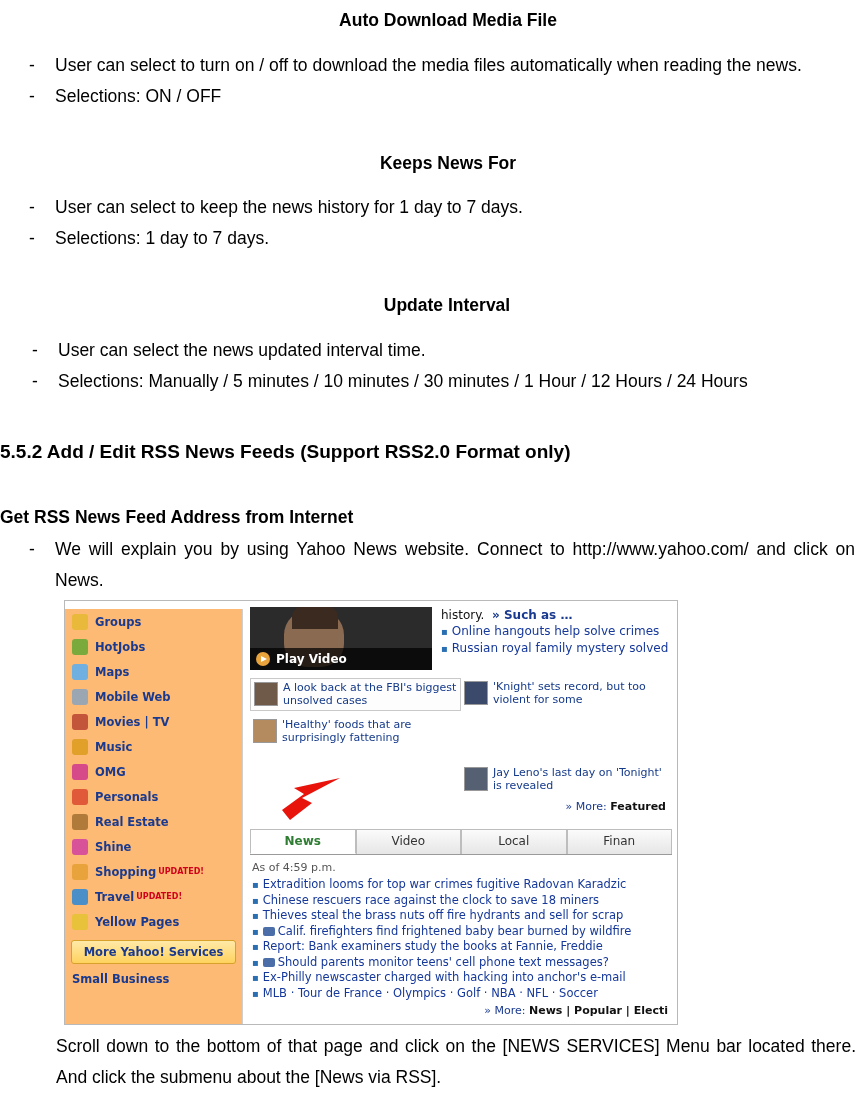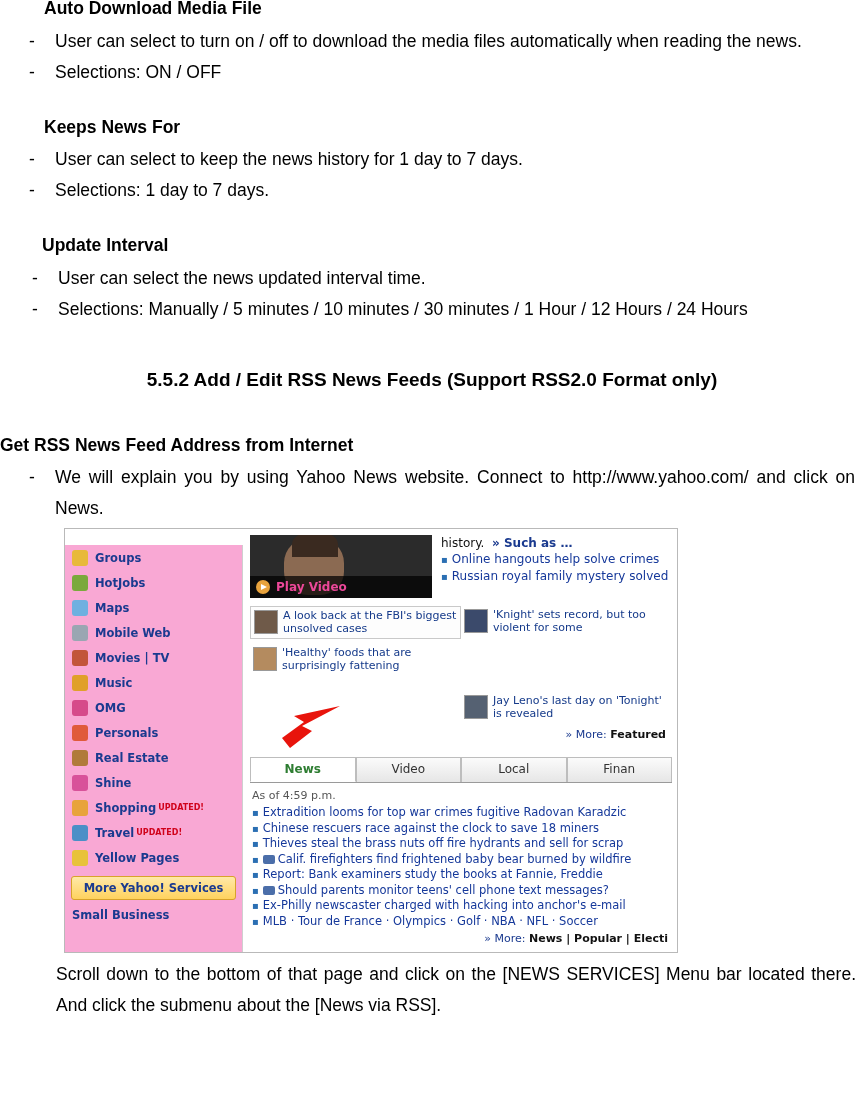--- a/index.html
+++ b/index.html
@@ -19,21 +19,22 @@
     width: 864px;
     height: 1107px;
     box-sizing: border-box;
     padding: 0 0 0 0;
   }
   .sec-head {
     font-size: 17.5px;
     font-weight: bold;
     line-height: 1.0;
     margin: 0;
-    padding: 0;
+    padding: 12px;
+    text-align: center;
   }
   .blk {
     margin: 0;
     padding: 0;
   }
   .bullet-row {
     display: flex;
     font-size: 17.5px;
     line-height: 31px;
   }
@@ -45,45 +46,44 @@
     flex: 1 1 auto;
   }
   .just {
     text-align: justify;
     text-justify: inter-word;
   }
   .h-5-5-2 {
     font-size: 19px;
     font-weight: bold;
     line-height: 1.0;
-    text-align: center;
   }
   .h-get {
     font-size: 17.5px;
     font-weight: bold;
     line-height: 1.0;
   }
   
   .shot {
     position: relative;
     width: 614px;
     height: 425px;
     margin-left: 64px;
     background: #ffffff;
     border: 1px solid #b9b9b9;
     box-sizing: border-box;
     overflow: hidden;
     font-family: "DejaVu Sans", sans-serif;
   }
   .shot-left {
     position: absolute;
-    left: 0; top: 16px;
+    left: 0; top: 8px;
     width: 178px;
     height: 425px;
-    background: #f9a8d4;
+    background: #fdba74;
     border-right: 1px solid #cfcfcf;
     box-sizing: border-box;
   }
   .nav-item {
     display: flex;
     align-items: center;
     height: 25px;
     padding-left: 7px;
     font-size: 11.5px;
     font-weight: bold;
@@ -151,21 +151,21 @@
     position:absolute; left:8px; top:-6px;
     width:46px; height:26px;
     background:#3a2a20;
     border-radius:50% 50% 0 0;
   }
   .playbar {
     position: absolute;
     left: 0; bottom: 0;
     width: 100%; height: 22px;
     background: rgba(0,0,0,.72);
-    color: #ec4899;
+    color: #ffffff;
     font-size: 12px;
     font-weight: bold;
     display: flex;
     align-items: center;
     padding-left: 6px;
     box-sizing: border-box;
   }
   .play-circle {
     width: 14px; height: 14px;
     border-radius: 50%;

